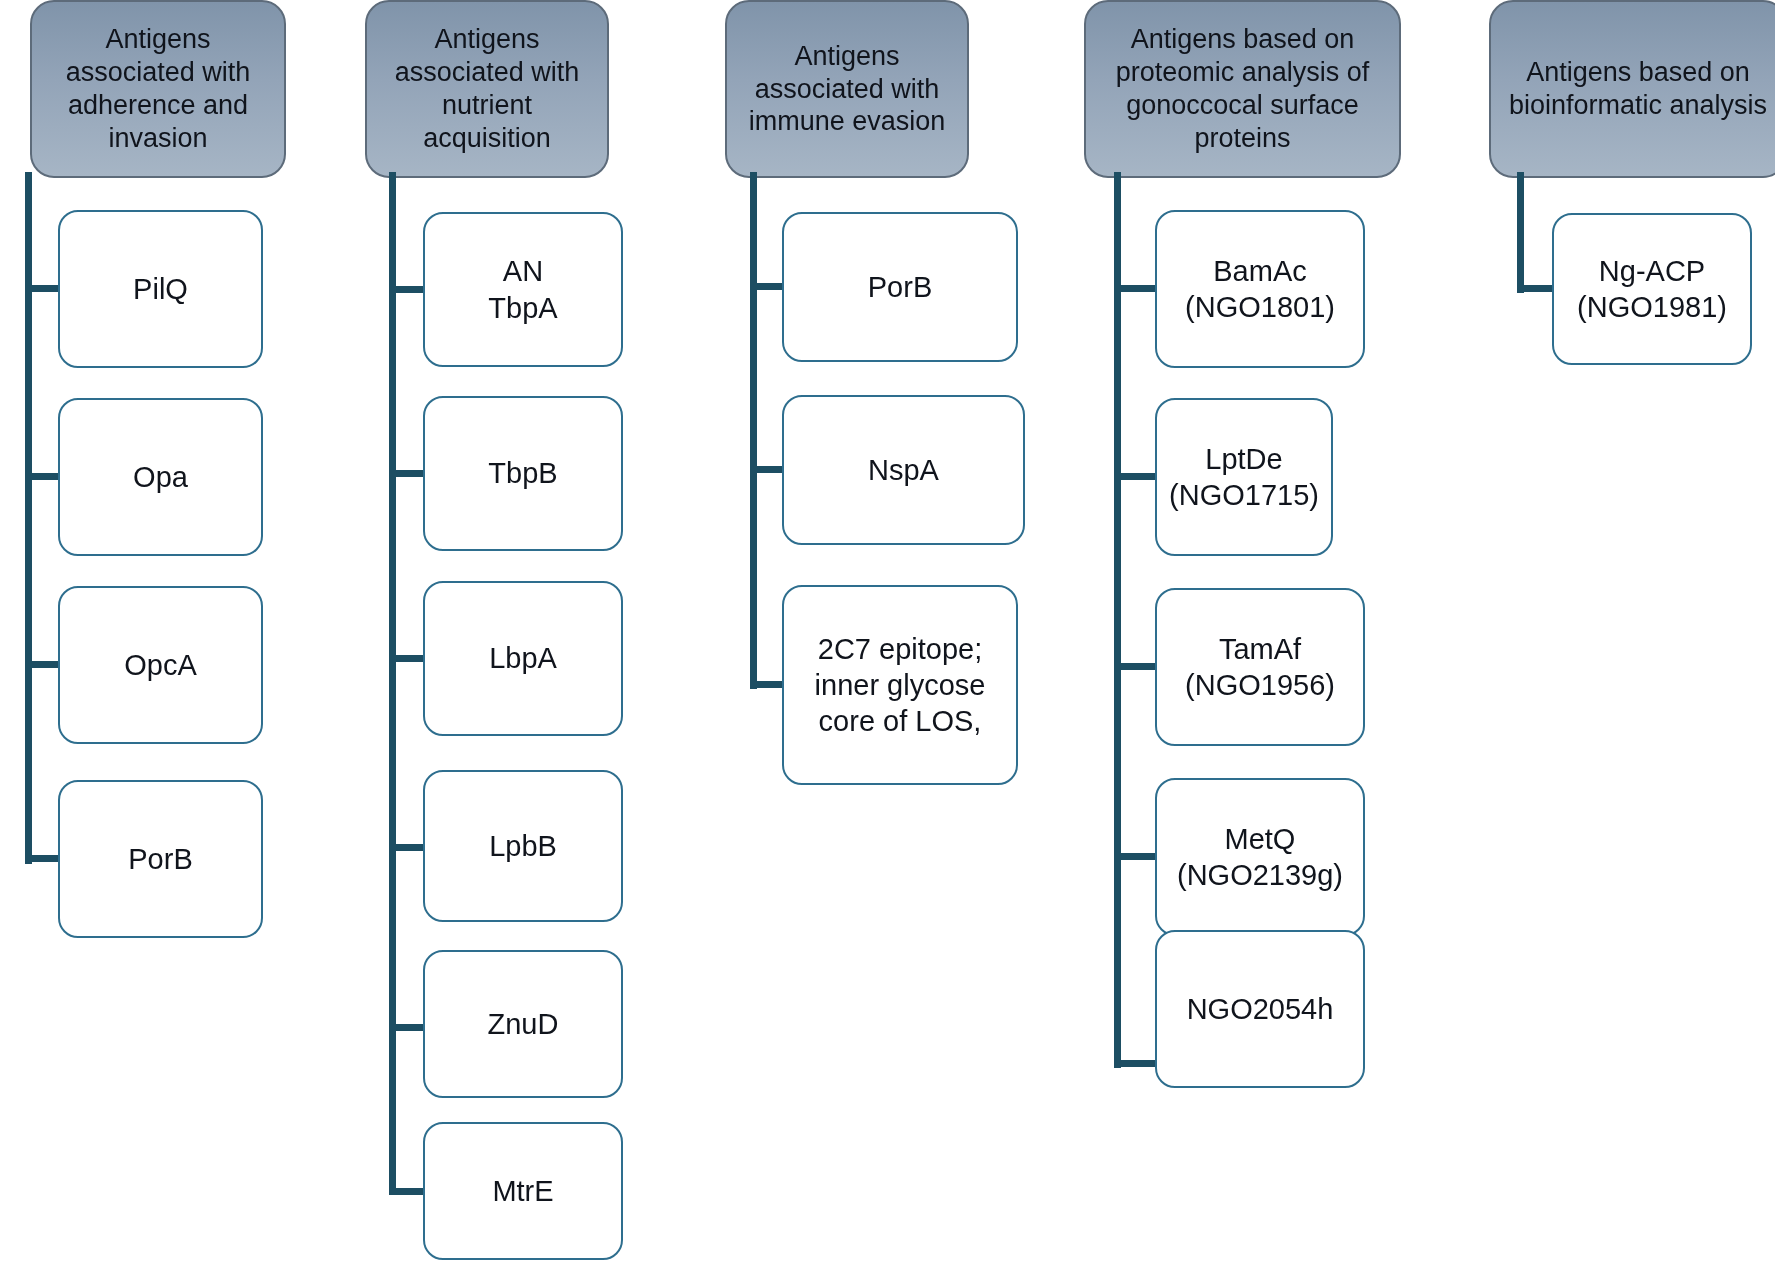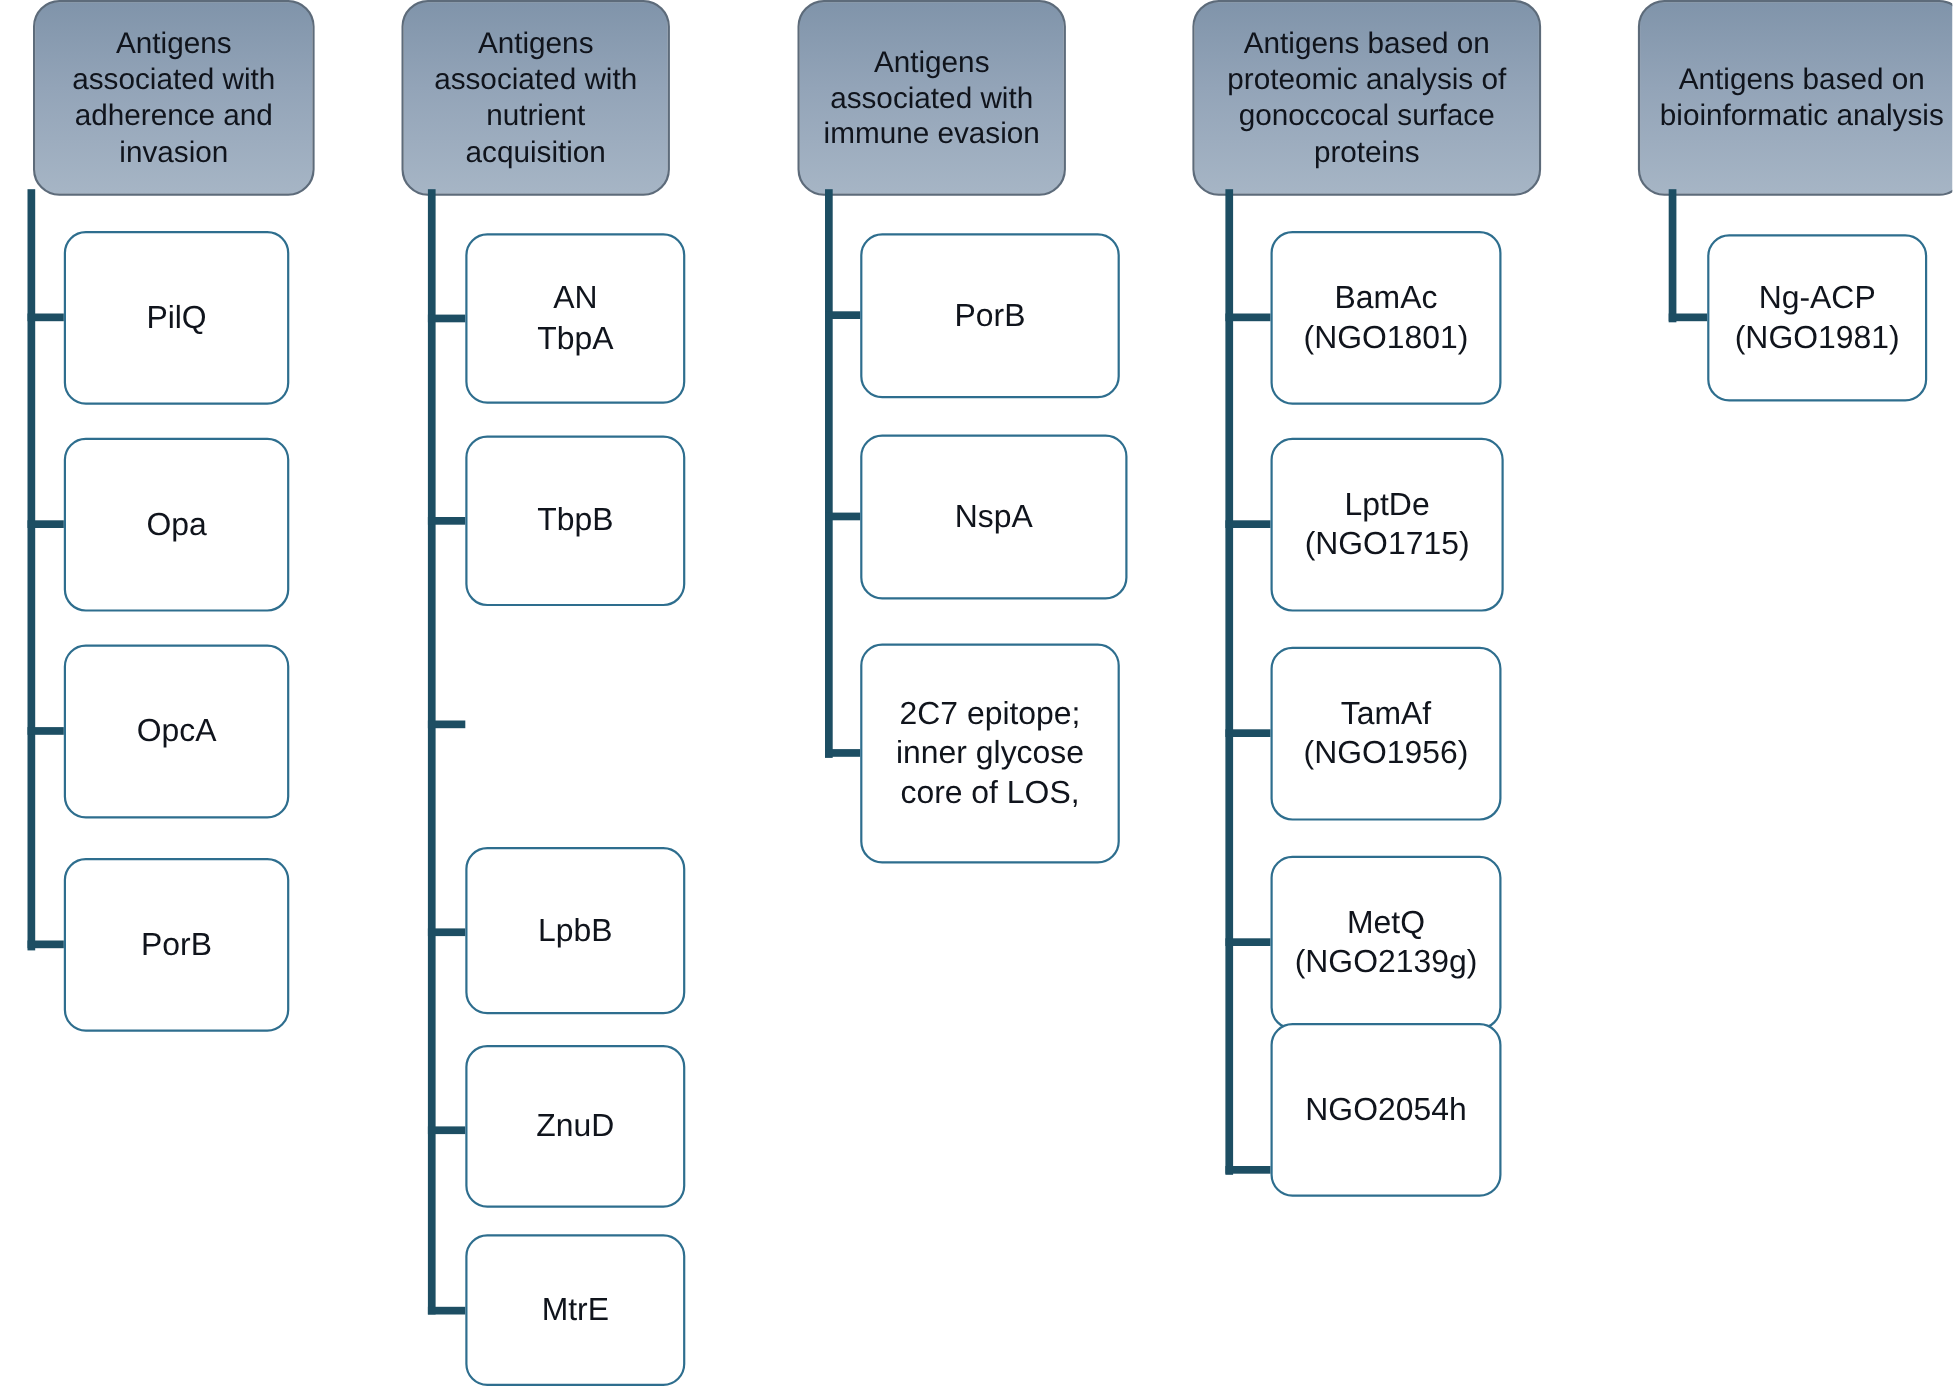--- a/index.html
+++ b/index.html
@@ -89,20 +89,23 @@
   <div class="stub" style="left:389px; top:844px; width:34px;"></div>
   <div class="stub" style="left:389px; top:1024px; width:34px;"></div>
   <div class="stub" style="left:389px; top:1188px; width:34px;"></div>
   <div class="child" style="left:423px; top:212px; width:200px; height:155px;">
     <span>AN
 TbpA</span>
   </div>
   <div class="child" style="left:423px; top:396px; width:200px; height:155px;">
     <span>TbpB</span>
   </div>
+  <div class="child" style="left:423px; top:581px; width:200px; height:155px;">
+    <span>LbpA</span>
+  </div>
   <div class="child" style="left:423px; top:770px; width:200px; height:152px;">
     <span>LpbB</span>
   </div>
   <div class="child" style="left:423px; top:950px; width:200px; height:148px;">
     <span>ZnuD</span>
   </div>
   <div class="child" style="left:423px; top:1122px; width:200px; height:138px;">
     <span>MtrE</span>
   </div>
 
@@ -127,21 +130,21 @@
   <div class="trunk" style="left:1114px; top:172px; height:896px;"></div>
   <div class="stub" style="left:1114px; top:285px; width:41px;"></div>
   <div class="stub" style="left:1114px; top:473px; width:41px;"></div>
   <div class="stub" style="left:1114px; top:663px; width:41px;"></div>
   <div class="stub" style="left:1114px; top:853px; width:41px;"></div>
   <div class="stub" style="left:1114px; top:1060px; width:41px;"></div>
   <div class="child" style="left:1155px; top:210px; width:210px; height:158px;">
     <span>BamAc
 (NGO1801)</span>
   </div>
-  <div class="child" style="left:1155px; top:398px; width:212px; height:158px;">
+  <div class="child" style="left:1155px; top:398px; width:178px; height:158px;">
     <span>LptDe
 (NGO1715)</span>
   </div>
   <div class="child" style="left:1155px; top:588px; width:210px; height:158px;">
     <span>TamAf
 (NGO1956)</span>
   </div>
   <div class="child" style="left:1155px; top:778px; width:210px; height:158px;">
     <span>MetQ
 (NGO2139g)</span>

